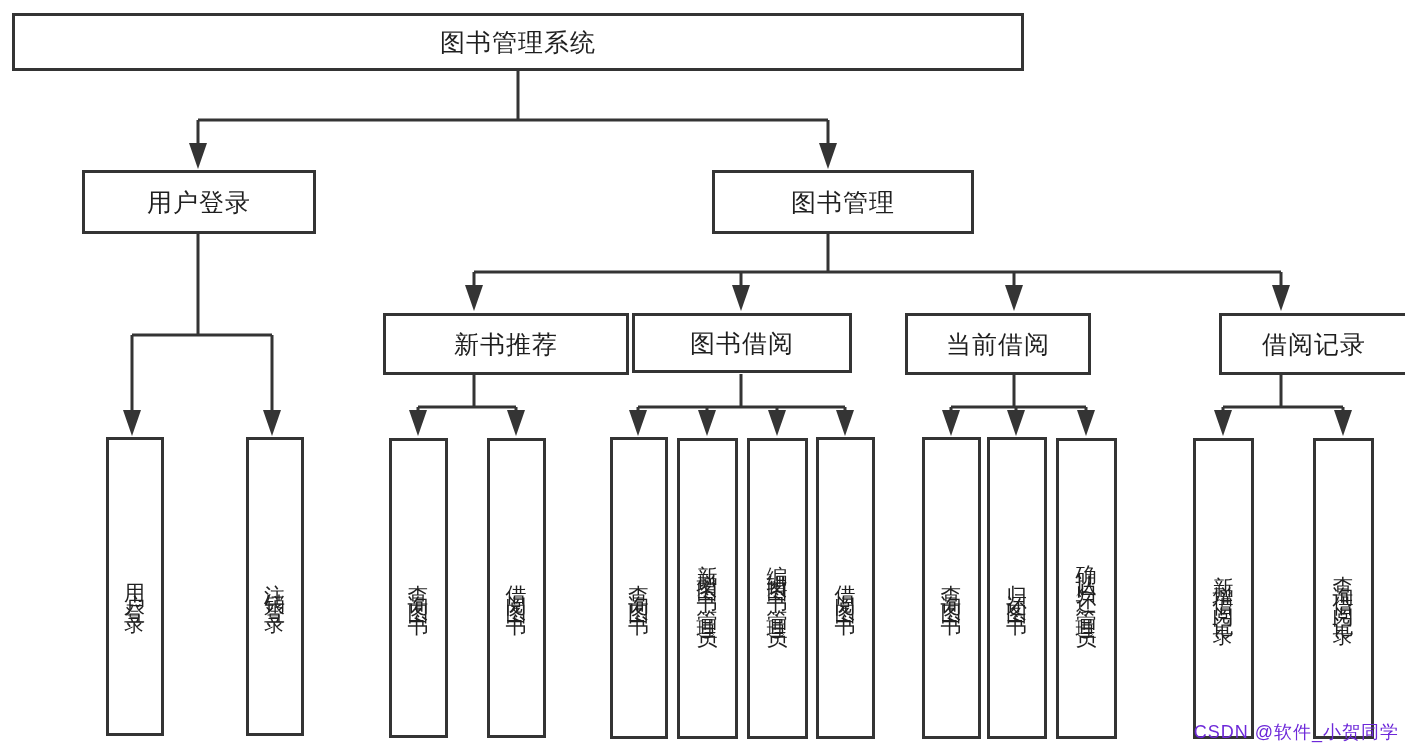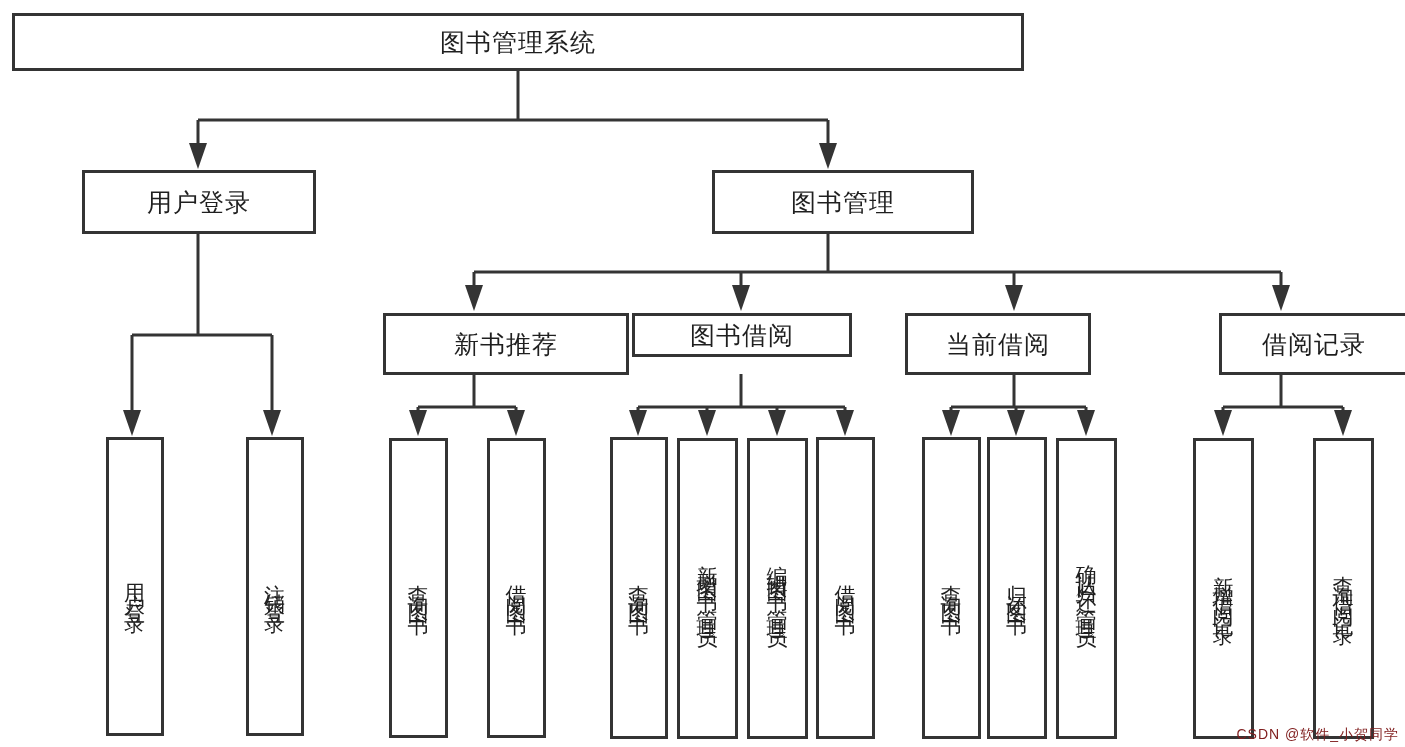--- a/index.html
+++ b/index.html
@@ -37,33 +37,33 @@
     font-size:21px;
     letter-spacing:10px;
     line-height:1;
     color:#1f1f1f;
     white-space:nowrap;
   }
   .leaf .vtxt.tight{letter-spacing:9px;}
   .watermark{
     position:absolute;
     right:6px;bottom:3px;
-    font-size:14px;
-    color:#7f1d1d;
+    font-size:18px;
+    color:#6d28d9;
     letter-spacing:1px;
     z-index:3;
     white-space:nowrap;
   }
 
   
   #n-root{left:12px;top:13px;width:1012px;height:58px;}
   #n-user-login{left:82px;top:170px;width:234px;height:64px;}
   #n-book-mgmt{left:712px;top:170px;width:262px;height:64px;}
   #n-new-books{left:363px;top:313px;width:246px;height:62px;margin-left:20px;}
-  #n-book-borrow{left:632px;top:313px;width:220px;height:44px;}
+  #n-book-borrow{left:632px;top:313px;width:220px;height:60px;}
   #n-current-borrow{left:905px;top:313px;width:186px;height:62px;}
   #n-borrow-records{left:1219px;top:313px;width:190px;height:62px;}
 
   #lf-ul0{left:106px;top:437px;width:58px;height:299px;}
   #lf-ul1{left:246px;top:437px;width:58px;height:299px;}
   #lf-nb0{left:389px;top:438px;width:59px;height:300px;}
   #lf-nb1{left:487px;top:438px;width:59px;height:300px;}
   #lf-bb0{left:610px;top:437px;width:58px;height:302px;}
   #lf-bb1{left:677px;top:438px;width:61px;height:301px;}
   #lf-bb2{left:747px;top:438px;width:61px;height:301px;}

